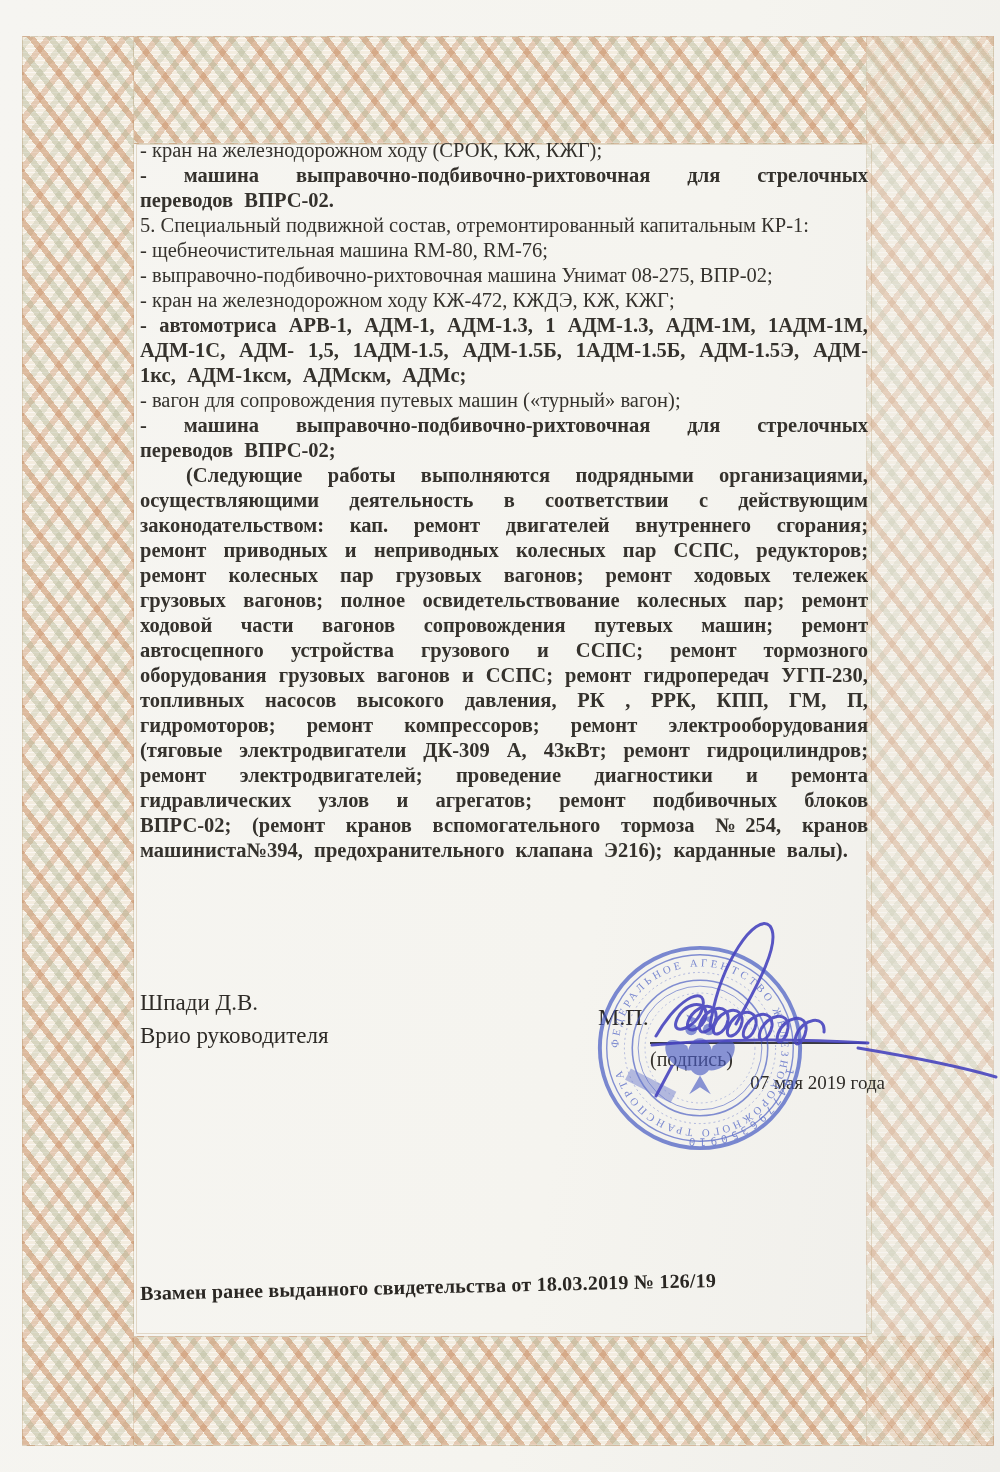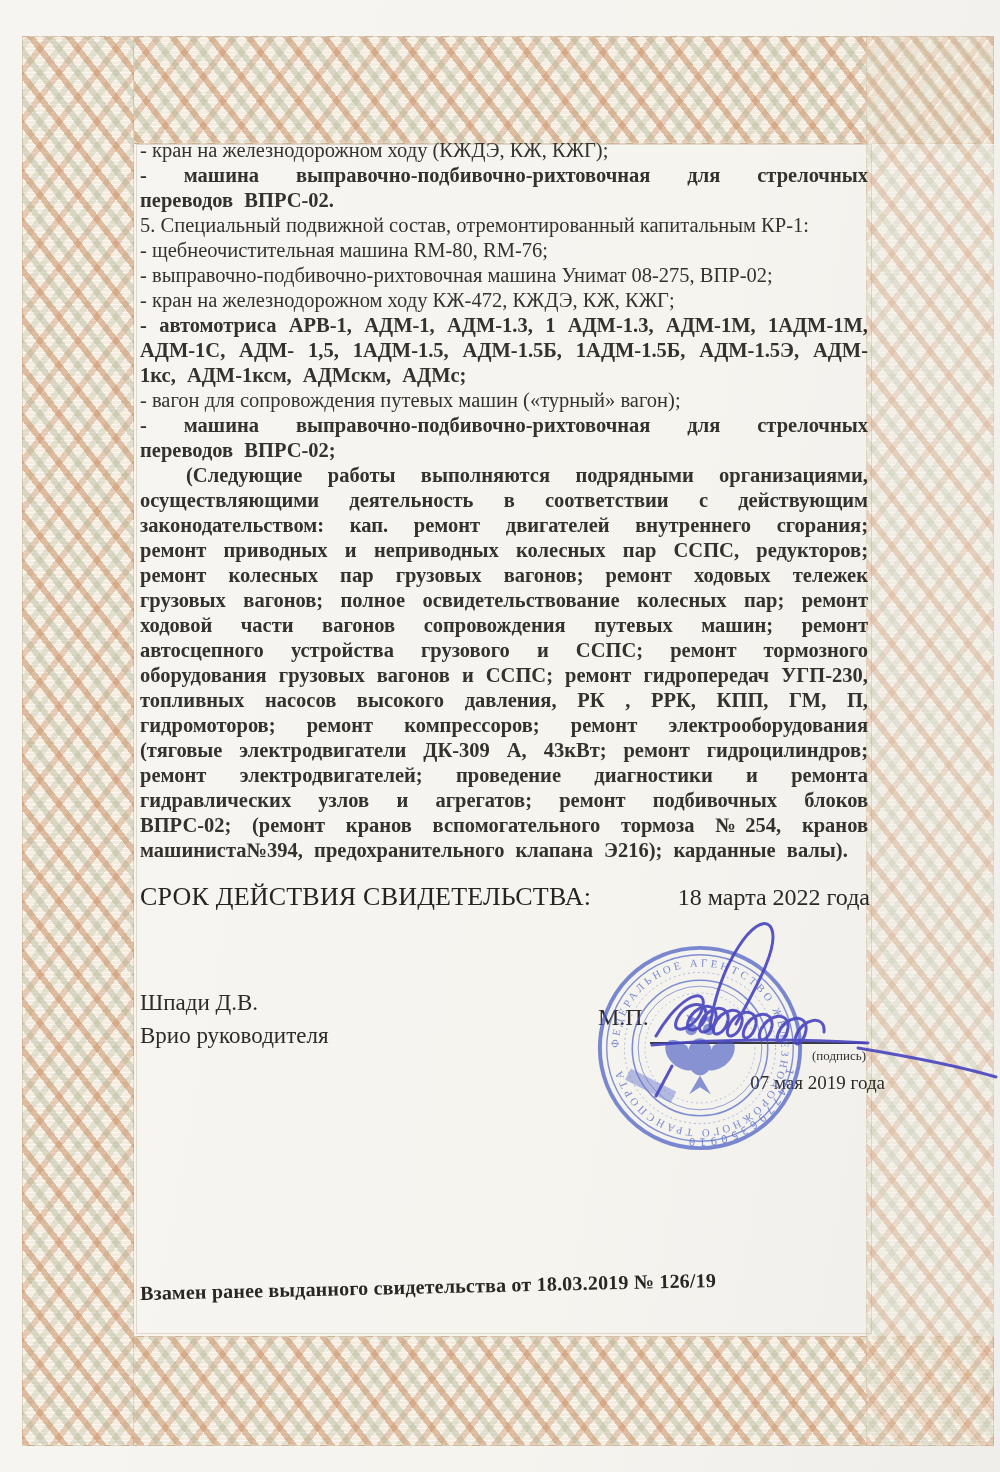--- a/index.html
+++ b/index.html
@@ -48,21 +48,21 @@
   .validity{
     position:absolute;left:140px;right:130px;top:882px;
     display:flex;justify-content:space-between;align-items:baseline;
   }
   .validity .label{font-size:26px;letter-spacing:.2px;color:#262420;}
   .validity .date{font-size:24px;color:#2b2824;}
   
   .sig-left{position:absolute;left:140px;top:986px;font-size:23px;line-height:33px;color:#2e2b27;}
   .mp{position:absolute;left:598px;top:1004px;font-size:24px;color:#2e2b27;}
   .sig-line{position:absolute;left:650px;top:1014px;width:216px;border-bottom:2px solid #3a3a40;height:28px;}
-  .sig-caption{position:absolute;left:650px;top:1048px;width:216px;text-align:right;font-size:13px;color:#34302b;}
+  .sig-caption{position:absolute;left:650px;top:1048px;width:216px;text-align:left;font-size:20px;color:#34302b;}
   .sig-date{position:absolute;right:115px;top:1072px;font-size:19px;color:#2e2b27;}
   
   .footer-line{
     position:absolute;left:140px;top:1282px;
     font-size:20px;font-weight:bold;color:#2a2723;
     transform:rotate(-1.3deg);transform-origin:left center;
     letter-spacing:.2px;
   }
   
   .stamp-svg{position:absolute;left:592px;top:940px;width:216px;height:216px;opacity:.82;}
@@ -73,36 +73,32 @@
 
 <div class="paper">
 
   <div class="weave band-top"></div>
   <div class="weave band-bottom"></div>
   <div class="weave band-left"></div>
   <div class="weave band-right"></div>
   <div class="inner-line"></div>
 
   <div class="bodytext" id="bodytext">
-      <p>- кран на железнодорожном ходу (КЖДЭ, КЖ, КЖГ);</p>
+      <p>- кран на железнодорожном ходу (СРОК, КЖ, КЖГ);</p>
       <p class="justify">- машина выправочно-подбивочно-рихтовочная для стрелочных переводов ВПРС-02.</p>
       <p>5. Специальный подвижной состав, отремонтированный капитальным КР-1:</p>
       <p>- щебнеочистительная машина RM-80, RM-76;</p>
       <p>- выправочно-подбивочно-рихтовочная машина Унимат 08-275, ВПР-02;</p>
       <p>- кран на железнодорожном ходу КЖ-472, КЖДЭ, КЖ, КЖГ;</p>
       <p class="justify">- автомотриса АРВ-1, АДМ-1, АДМ-1.3, 1 АДМ-1.3, АДМ-1М, 1АДМ-1М, АДМ-1С, АДМ- 1,5, 1АДМ-1.5, АДМ-1.5Б, 1АДМ-1.5Б, АДМ-1.5Э, АДМ- 1кс, АДМ-1ксм, АДМскм, АДМс;</p>
       <p>- вагон для сопровождения путевых машин («турный» вагон);</p>
       <p class="justify">- машина выправочно-подбивочно-рихтовочная для стрелочных переводов ВПРС-02;</p>
       <p class="justify indent">(Следующие работы выполняются подрядными организациями, осуществляющими деятельность в соответствии с действующим законодательством: кап. ремонт двигателей внутреннего сгорания; ремонт приводных и неприводных колесных пар ССПС, редукторов; ремонт колесных пар грузовых вагонов; ремонт ходовых тележек грузовых вагонов; полное освидетельствование колесных пар; ремонт ходовой части вагонов сопровождения путевых машин; ремонт автосцепного устройства грузового и ССПС; ремонт тормозного оборудования грузовых вагонов и ССПС; ремонт гидропередач УГП-230, топливных насосов высокого давления, РК , РРК, КПП, ГМ, П, гидромоторов; ремонт компрессоров; ремонт электрооборудования (тяговые электродвигатели ДК-309 А, 43кВт; ремонт гидроцилиндров; ремонт электродвигателей; проведение диагностики и ремонта гидравлических узлов и агрегатов; ремонт подбивочных блоков ВПРС-02; (ремонт кранов вспомогательного тормоза №254, кранов машиниста№394, предохранительного клапана Э216); карданные валы).</p>
     </div>
 
-  <div class="validity">
-    <span class="label">СРОК ДЕЙСТВИЯ СВИДЕТЕЛЬСТВА:</span>
-    <span class="date">18 марта 2022 года</span>
-  </div>
 
   <div class="sig-left">
     <div>Шпади Д.В.</div>
     <div>Врио руководителя</div>
   </div>
   <div class="mp">М.П.</div>
   <div class="sig-line"></div>
   <div class="sig-caption">(подпись)</div>
   <div class="sig-date">07 мая 2019 года</div>
 

